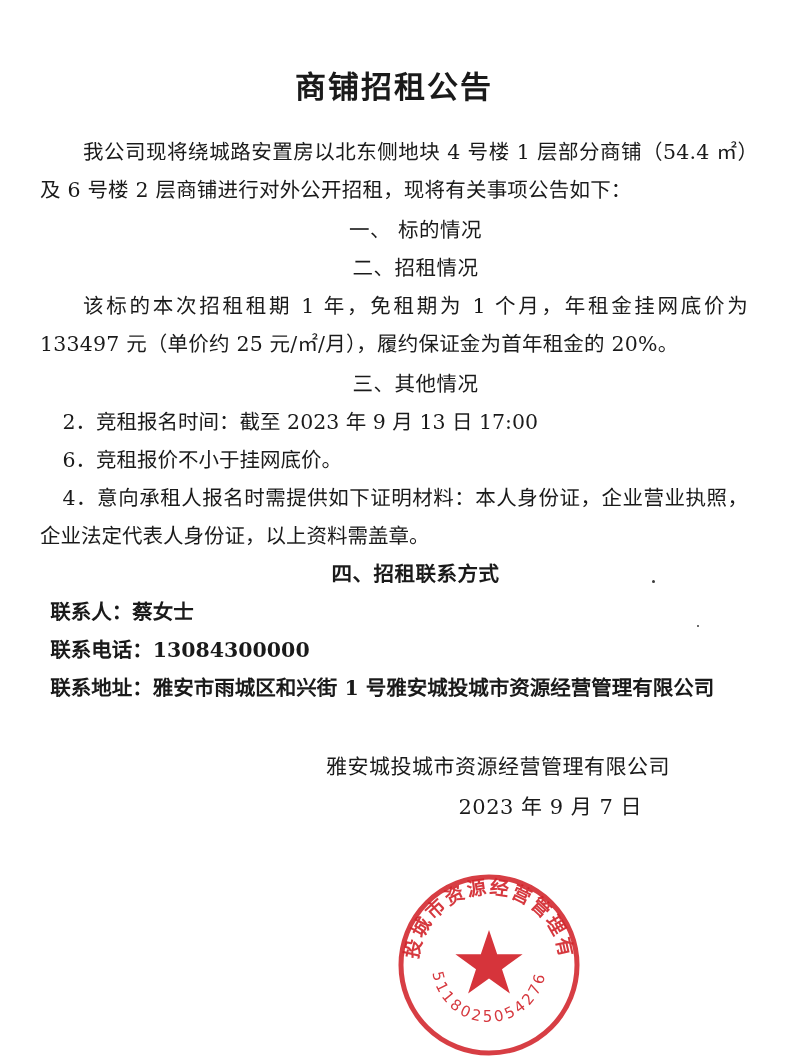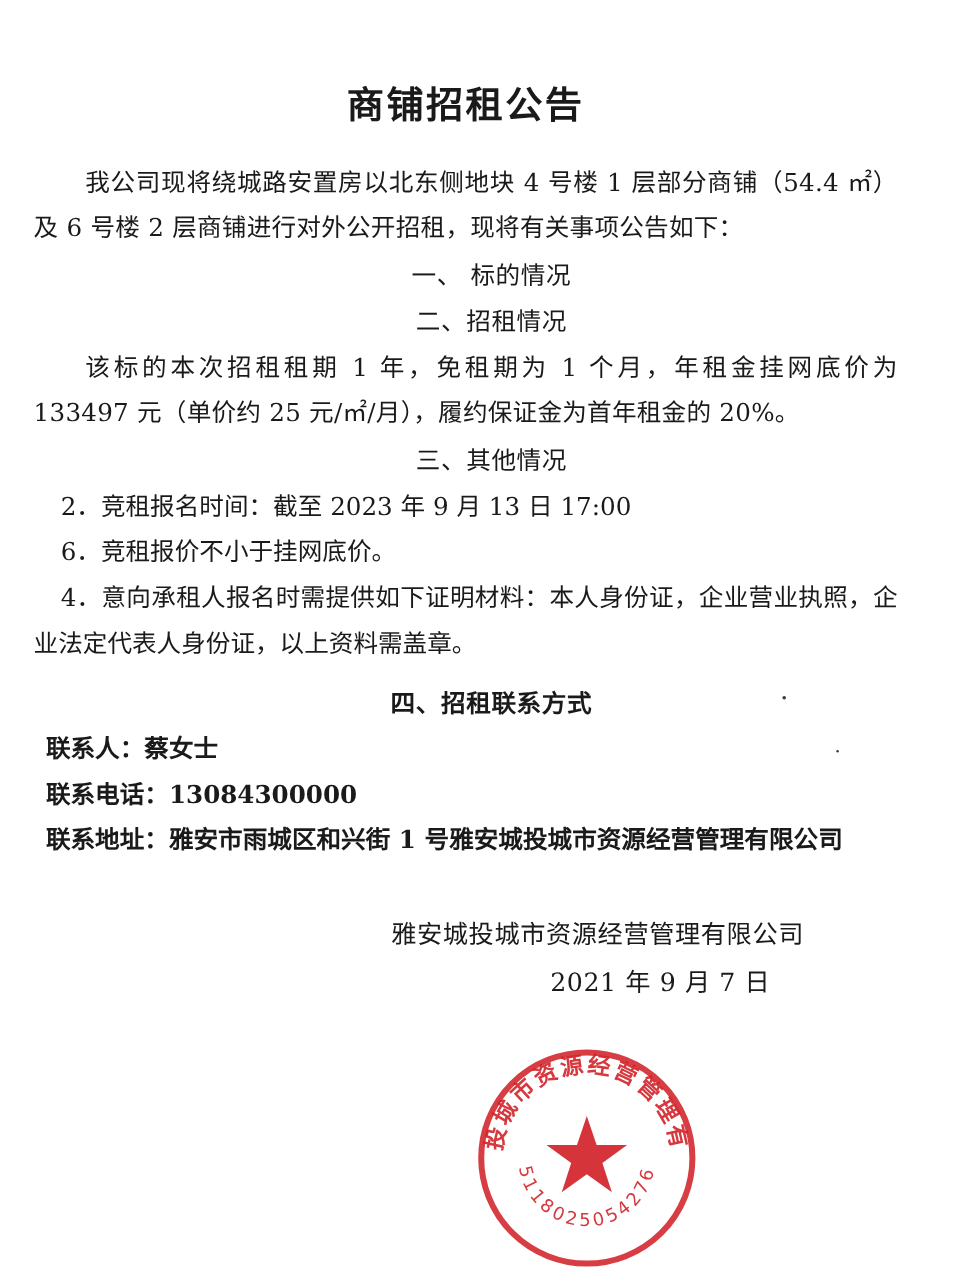--- a/index.html
+++ b/index.html
@@ -14,21 +14,21 @@
     font-family: "DejaVu Serif", "Liberation Serif", serif;
     color: #1a1a1a;
     position: relative;
     overflow: hidden;
   }
   .page {
     position: relative;
     width: 800px;
     height: 752px;
     box-sizing: border-box;
-    padding: 40px 52px 0 28px;
+    padding: 40px 52px 0 40px;
   }
   .doc-title {
     text-align: center;
     font-size: 31px;
     font-weight: bold;
     letter-spacing: 2px;
     margin: 22px 0 26px 0;
     font-family: "DejaVu Serif", "Liberation Serif", serif;
   }
   .para {
@@ -45,21 +45,20 @@
   .section-head {
     font-size: 20.5px;
     line-height: 38px;
     margin: 0;
     text-indent: 2.1em;
     letter-spacing: 0.5px;
     text-align: center;
   }
   .section-head-bold {
     font-weight: bold;
-    margin-top: 12px;
   }
   .list-item {
     font-size: 20.5px;
     line-height: 38px;
     margin: 0;
     text-indent: 1.1em;
     text-align: justify;
     text-justify: inter-ideograph;
   }
   .contact-line {
@@ -121,21 +120,21 @@
   <p class="list-item">6．竞租报价不小于挂网底价。</p>
   <p class="list-item">4．意向承租人报名时需提供如下证明材料：本人身份证，企业营业执照，企业法定代表人身份证，以上资料需盖章。</p>
 
   <div class="section-head section-head-bold">四、招租联系方式</div>
   <p class="contact-line">联系人：蔡女士</p>
   <p class="contact-line">联系电话：13084300000</p>
   <p class="contact-line">联系地址：雅安市雨城区和兴街 1 号雅安城投城市资源经营管理有限公司</p>
 
   <div class="signature">
     <div class="line">雅安城投城市资源经营管理有限公司</div>
-    <div class="line date">2021 年 9 月 7 日</div>
+    <div class="line date">2023 年 9 月 7 日</div>
   </div>
 
   <div class="seal">
     <svg width="186" height="186" viewBox="0 0 186 186" xmlns="http://www.w3.org/2000/svg">
       <defs>
         <path id="sealTopArc" d="M 22,93 A 71,71 0 0 1 164,93"></path>
         <path id="sealBottomArc" d="M 36,93 A 57,57 0 0 0 150,93"></path>
       </defs>
       <circle cx="93" cy="93" r="88" fill="none" stroke="#d2232a" stroke-width="5" opacity="0.88"></circle>
       <text font-family="'DejaVu Serif','Liberation Serif',serif" font-size="19" font-weight="bold" fill="#d2232a" opacity="0.9" letter-spacing="2.2">

